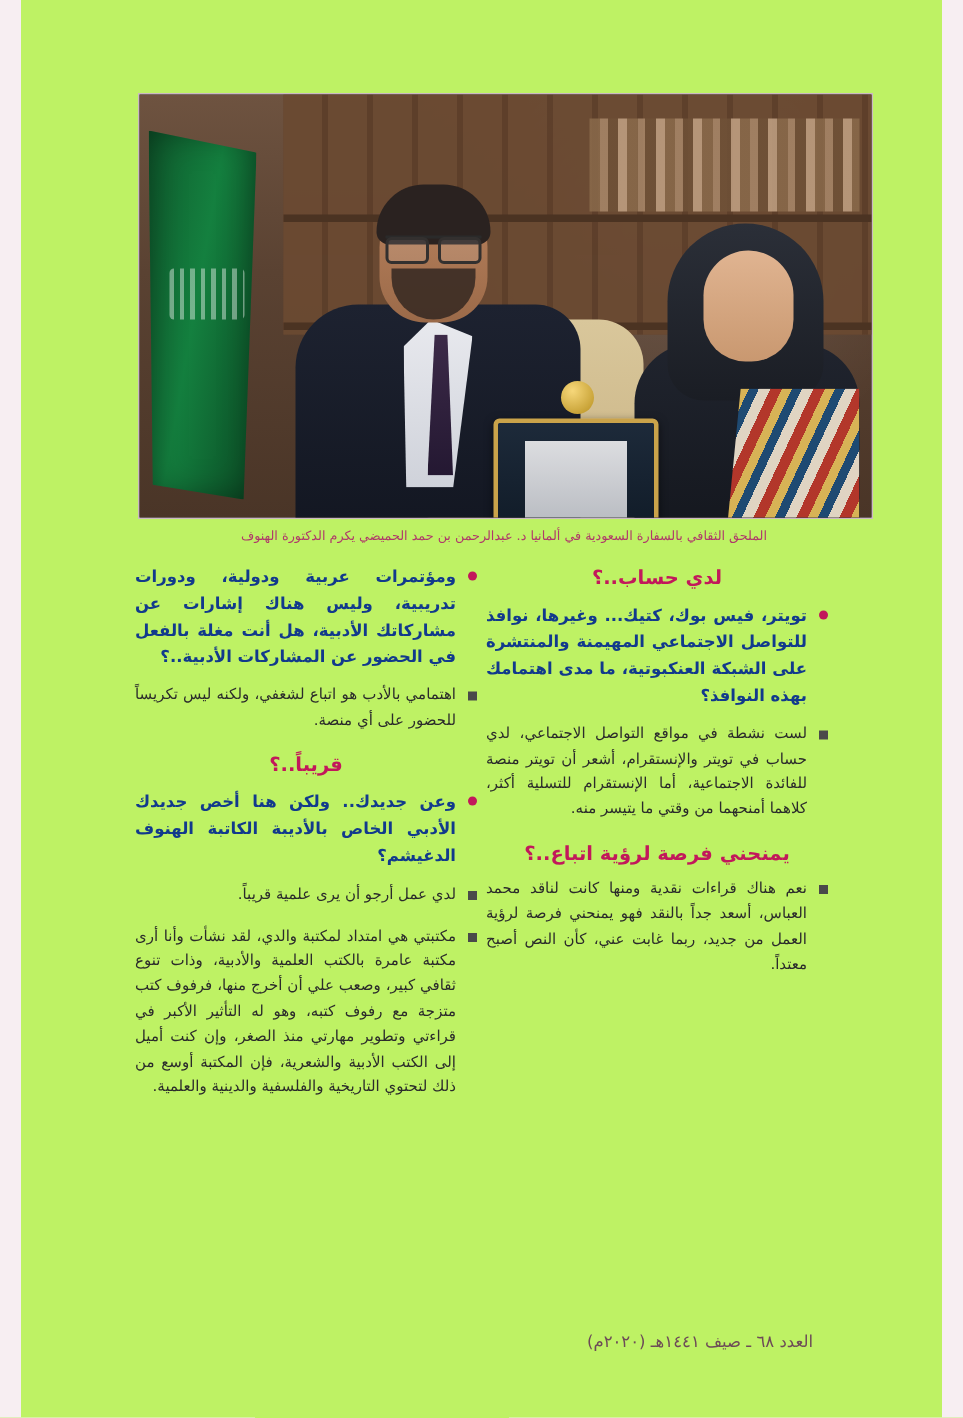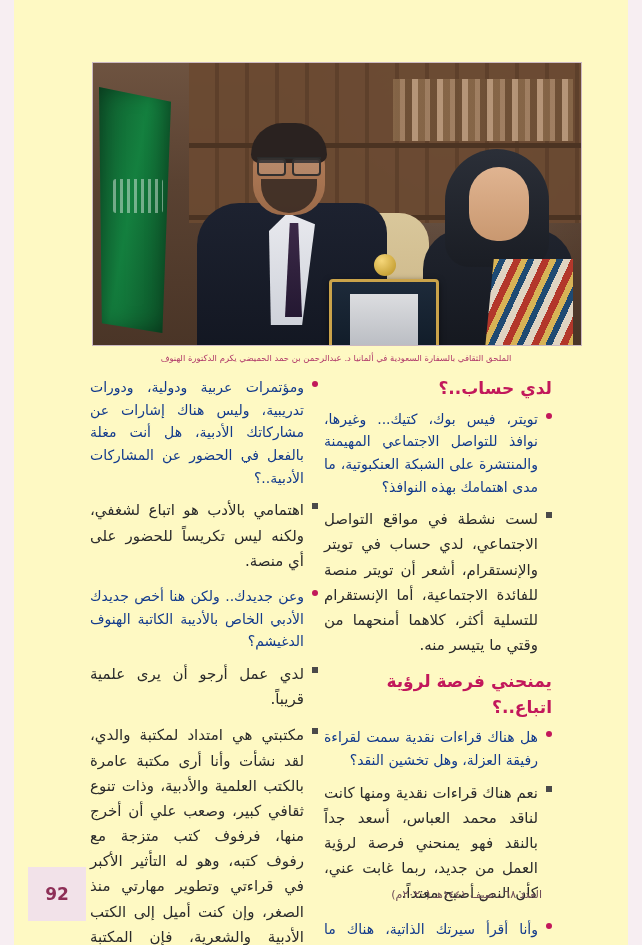--- a/index.html
+++ b/index.html
@@ -14,21 +14,21 @@
   .page{
     position:absolute;
     left:0;top:0;
     width:642px;height:945px;
     background:#f7eef2;
   }
   .paper{
     position:absolute;
     left:14px;top:0px;
     width:614px;height:945px;
-    background:#fef9c3;
+    background:#bef264;
   }
   
   .photo-wrap{
     position:absolute;
     left:78px;top:62px;
     width:488px;height:282px;
     background:#2b2320;
     overflow:hidden;
     border:1px solid #cbb9c2;
   }
@@ -168,47 +168,47 @@
     position:absolute;
     top:376px;
     width:228px;
     direction:rtl;
     text-align:justify;
   }
   .col-right{ right:76px; }
   .col-left{ left:76px; }
   h3.q{
     color:#c2185b;
-    font-size:17px;
+    font-size:13px;
     font-weight:bold;
     margin:0 0 6px 0;
-    text-align:right;
+    text-align:center;
     line-height:1.5;
   }
   .blk{ margin:0 0 10px 0; }
   .bullet{
     position:relative;
     padding-right:14px;
     margin:0 0 9px 0;
-    font-size:14px;
+    font-size:11px;
     line-height:1.62;
     color:#123a8c;
-    font-weight:normal;
+    font-weight:bold;
   }
   .bullet:before{
     content:"";
     position:absolute;right:0;top:5px;
     width:6px;height:6px;border-radius:50%;
     background:#c2185b;
   }
   .answer{
     position:relative;
     padding-right:14px;
     margin:0 0 11px 0;
-    font-size:15px;
+    font-size:10px;
     line-height:1.68;
     color:#2b2b2b;
   }
   .answer:before{
     content:"";
     position:absolute;right:0;top:5px;
     width:6px;height:6px;
     background:#4a4a4a;
   }
   
@@ -266,39 +266,37 @@
     <div class="caption">الملحق الثقافي بالسفارة السعودية في ألمانيا د. عبدالرحمن بن حمد الحميضي يكرم الدكتورة الهنوف</div>
 
     <div class="col col-right">
       <div class="blk">
         <h3 class="q">لدي حساب..؟</h3>
         <p class="bullet">تويتر، فيس بوك، كتيك... وغيرها، نوافذ للتواصل الاجتماعي المهيمنة والمنتشرة على الشبكة العنكبوتية، ما مدى اهتمامك بهذه النوافذ؟</p>
         <p class="answer">لست نشطة في مواقع التواصل الاجتماعي، لدي حساب في تويتر والإنستقرام، أشعر أن تويتر منصة للفائدة الاجتماعية، أما الإنستقرام للتسلية أكثر، كلاهما أمنحهما من وقتي ما يتيسر منه.</p>
       </div>
       <div class="blk">
         <h3 class="q">يمنحني فرصة لرؤية اتباع..؟</h3>
-        <p class="bullet">هل هناك قراءات نقدية سمت لقراءة رفيقة العزلة، وهل تخشين النقد؟</p>
         <p class="answer">نعم هناك قراءات نقدية ومنها كانت لناقد محمد العباس، أسعد جداً بالنقد فهو يمنحني فرصة لرؤية العمل من جديد، ربما غابت عني، كأن النص أصبح معتداً.</p>
       </div>
       <div class="blk">
-        <p class="bullet">وأنا أقرأ سيرتك الذاتية، هناك ما يشير إلى حصدك لجوائز علمية على المستويين المحلي والدولي، فضلاً عن المشاركات في ندوات</p>
       </div>
     </div>
 
     <div class="col col-left">
       <div class="blk">
         <p class="bullet">ومؤتمرات عربية ودولية، ودورات تدريبية، وليس هناك إشارات عن مشاركاتك الأدبية، هل أنت مغلة بالفعل في الحضور عن المشاركات الأدبية..؟</p>
         <p class="answer">اهتمامي بالأدب هو اتباع لشغفي، ولكنه ليس تكريساً للحضور على أي منصة.</p>
       </div>
       <div class="blk">
+        <h3 class="q">قريباً..؟</h3>
         <p class="bullet">وعن جديدك.. ولكن هنا أخص جديدك الأدبي الخاص بالأديبة الكاتبة الهنوف الدغيشم؟</p>
         <p class="answer">لدي عمل أرجو أن يرى علمية قريباً.</p>
       </div>
       <div class="blk">
         <p class="answer">مكتبتي هي امتداد لمكتبة والدي، لقد نشأت وأنا أرى مكتبة عامرة بالكتب العلمية والأدبية، وذات تنوع ثقافي كبير، وصعب علي أن أخرج منها، فرفوف كتب متزجة مع رفوف كتبه، وهو له التأثير الأكبر في قراءتي وتطوير مهارتي منذ الصغر، وإن كنت أميل إلى الكتب الأدبية والشعرية، فإن المكتبة أوسع من ذلك لتحتوي التاريخية والفلسفية والدينية والعلمية.</p>
       </div>
     </div>
 
     <div class="footer-line">العدد ٦٨ ـ صيف ١٤٤١هـ (٢٠٢٠م)</div>
-    <div class="page-num">92</div>
 
   </div>
 </div>
 
 </body></html>

